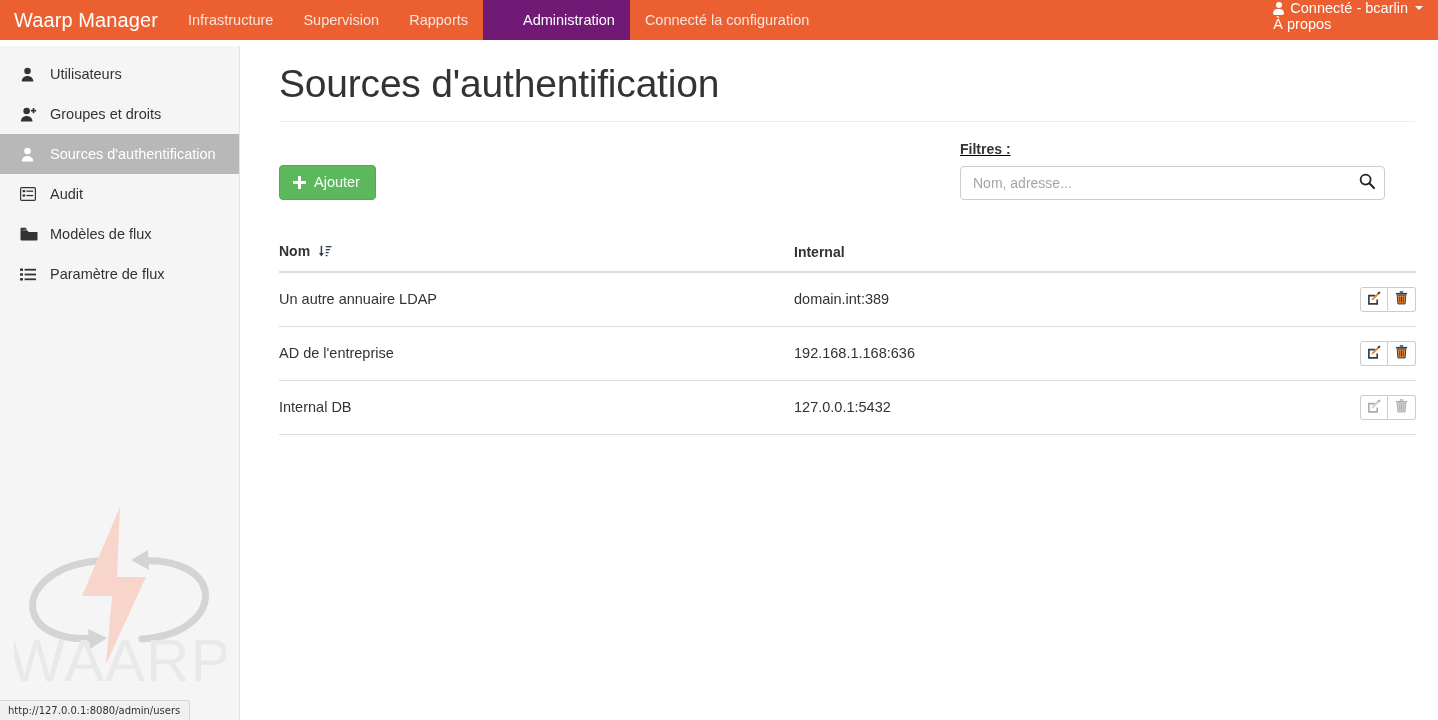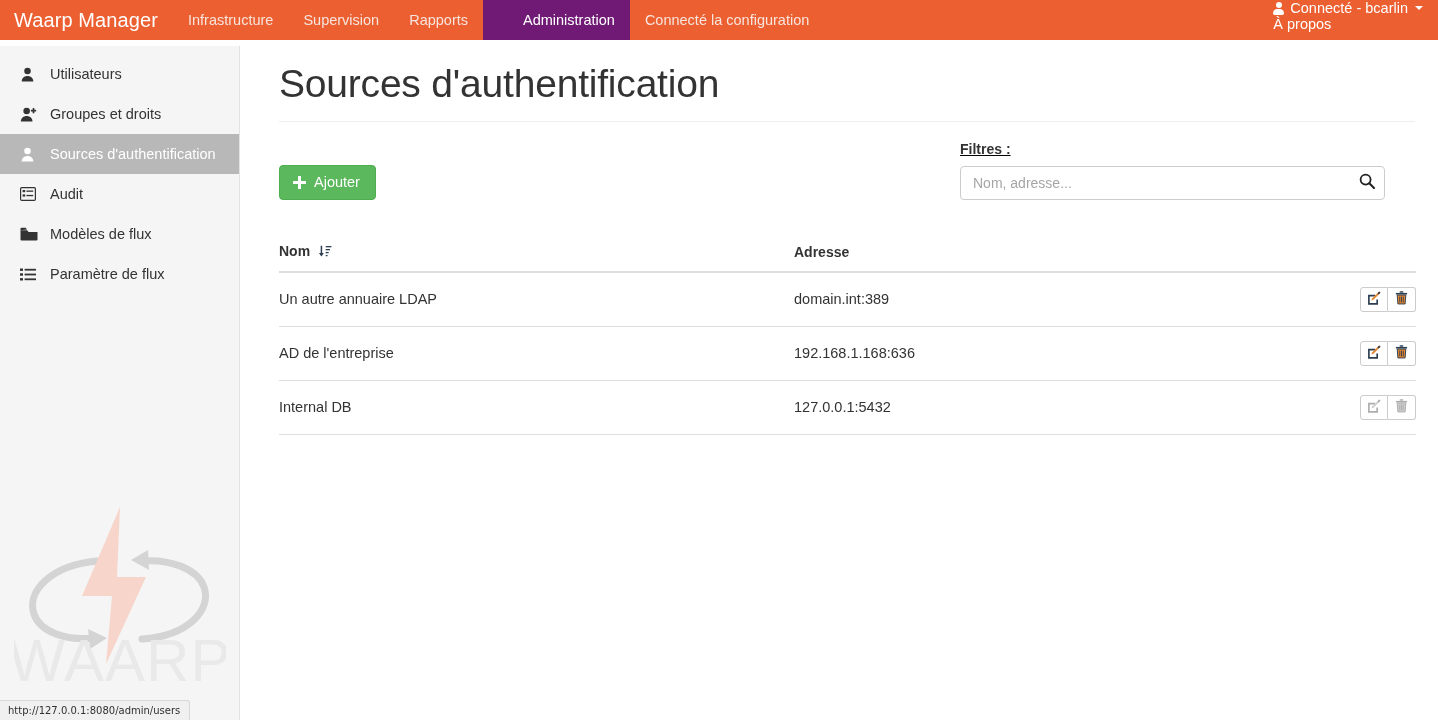--- a/index.html
+++ b/index.html
@@ -435,21 +435,21 @@
               <svg width="13" height="13" viewBox="0 0 14 14">
                 <line x1="2.6" y1="0.8" x2="2.6" y2="11" stroke="#2c3e50" stroke-width="1.6"></line>
                 <path d="M0 8.6 L 2.6 12.4 L 5.2 8.6 Z" fill="#2c3e50"></path>
                 <rect x="7.2" y="1.1" width="6.2" height="1.4" fill="#2c3e50"></rect>
                 <rect x="7.2" y="4.3" width="4.6" height="1.4" fill="#2c3e50"></rect>
                 <rect x="7.2" y="7.5" width="3.2" height="1.4" fill="#2c3e50"></rect>
                 <rect x="7.2" y="10.7" width="2" height="1.4" fill="#2c3e50"></rect>
               </svg>
             </span>
           </th>
-          <th class="col-adr">Adresse</th>
+          <th class="col-adr">Internal</th>
           <th class="col-act"></th>
         </tr>
       </thead>
       <tbody>
 
         <tr>
           <td>Un autre annuaire LDAP</td>
           <td>domain.int:389</td>
           <td class="actions-cell">
             <span class="btn-group">

